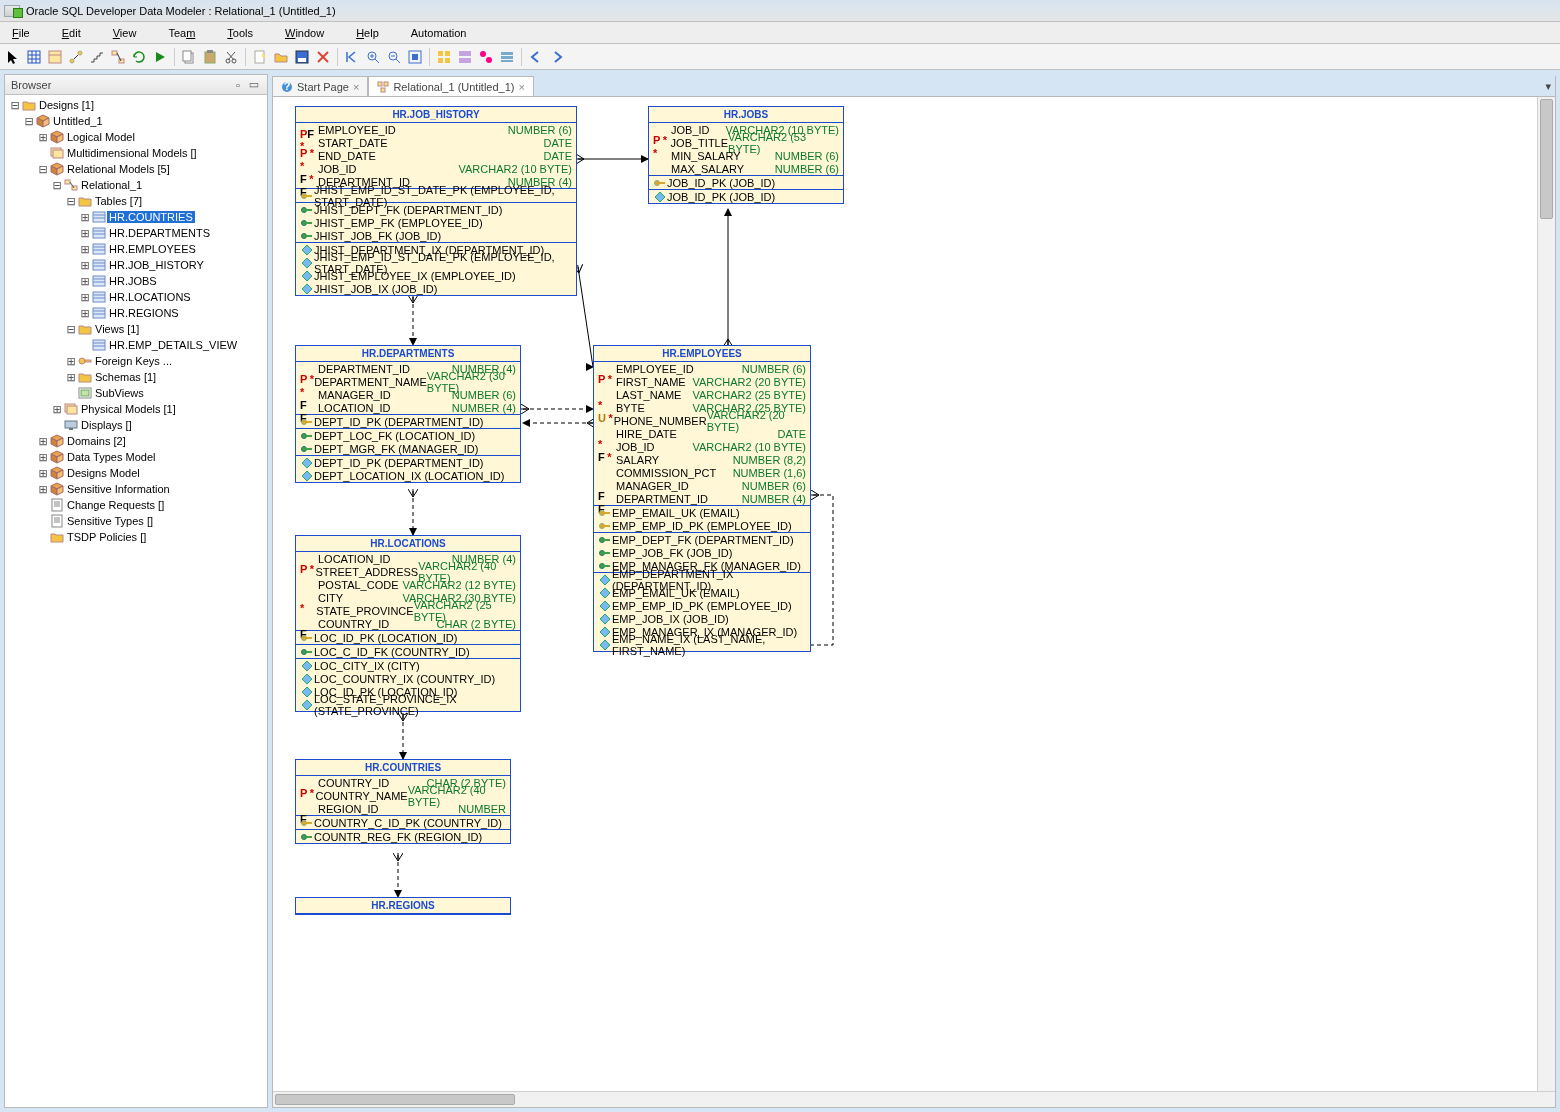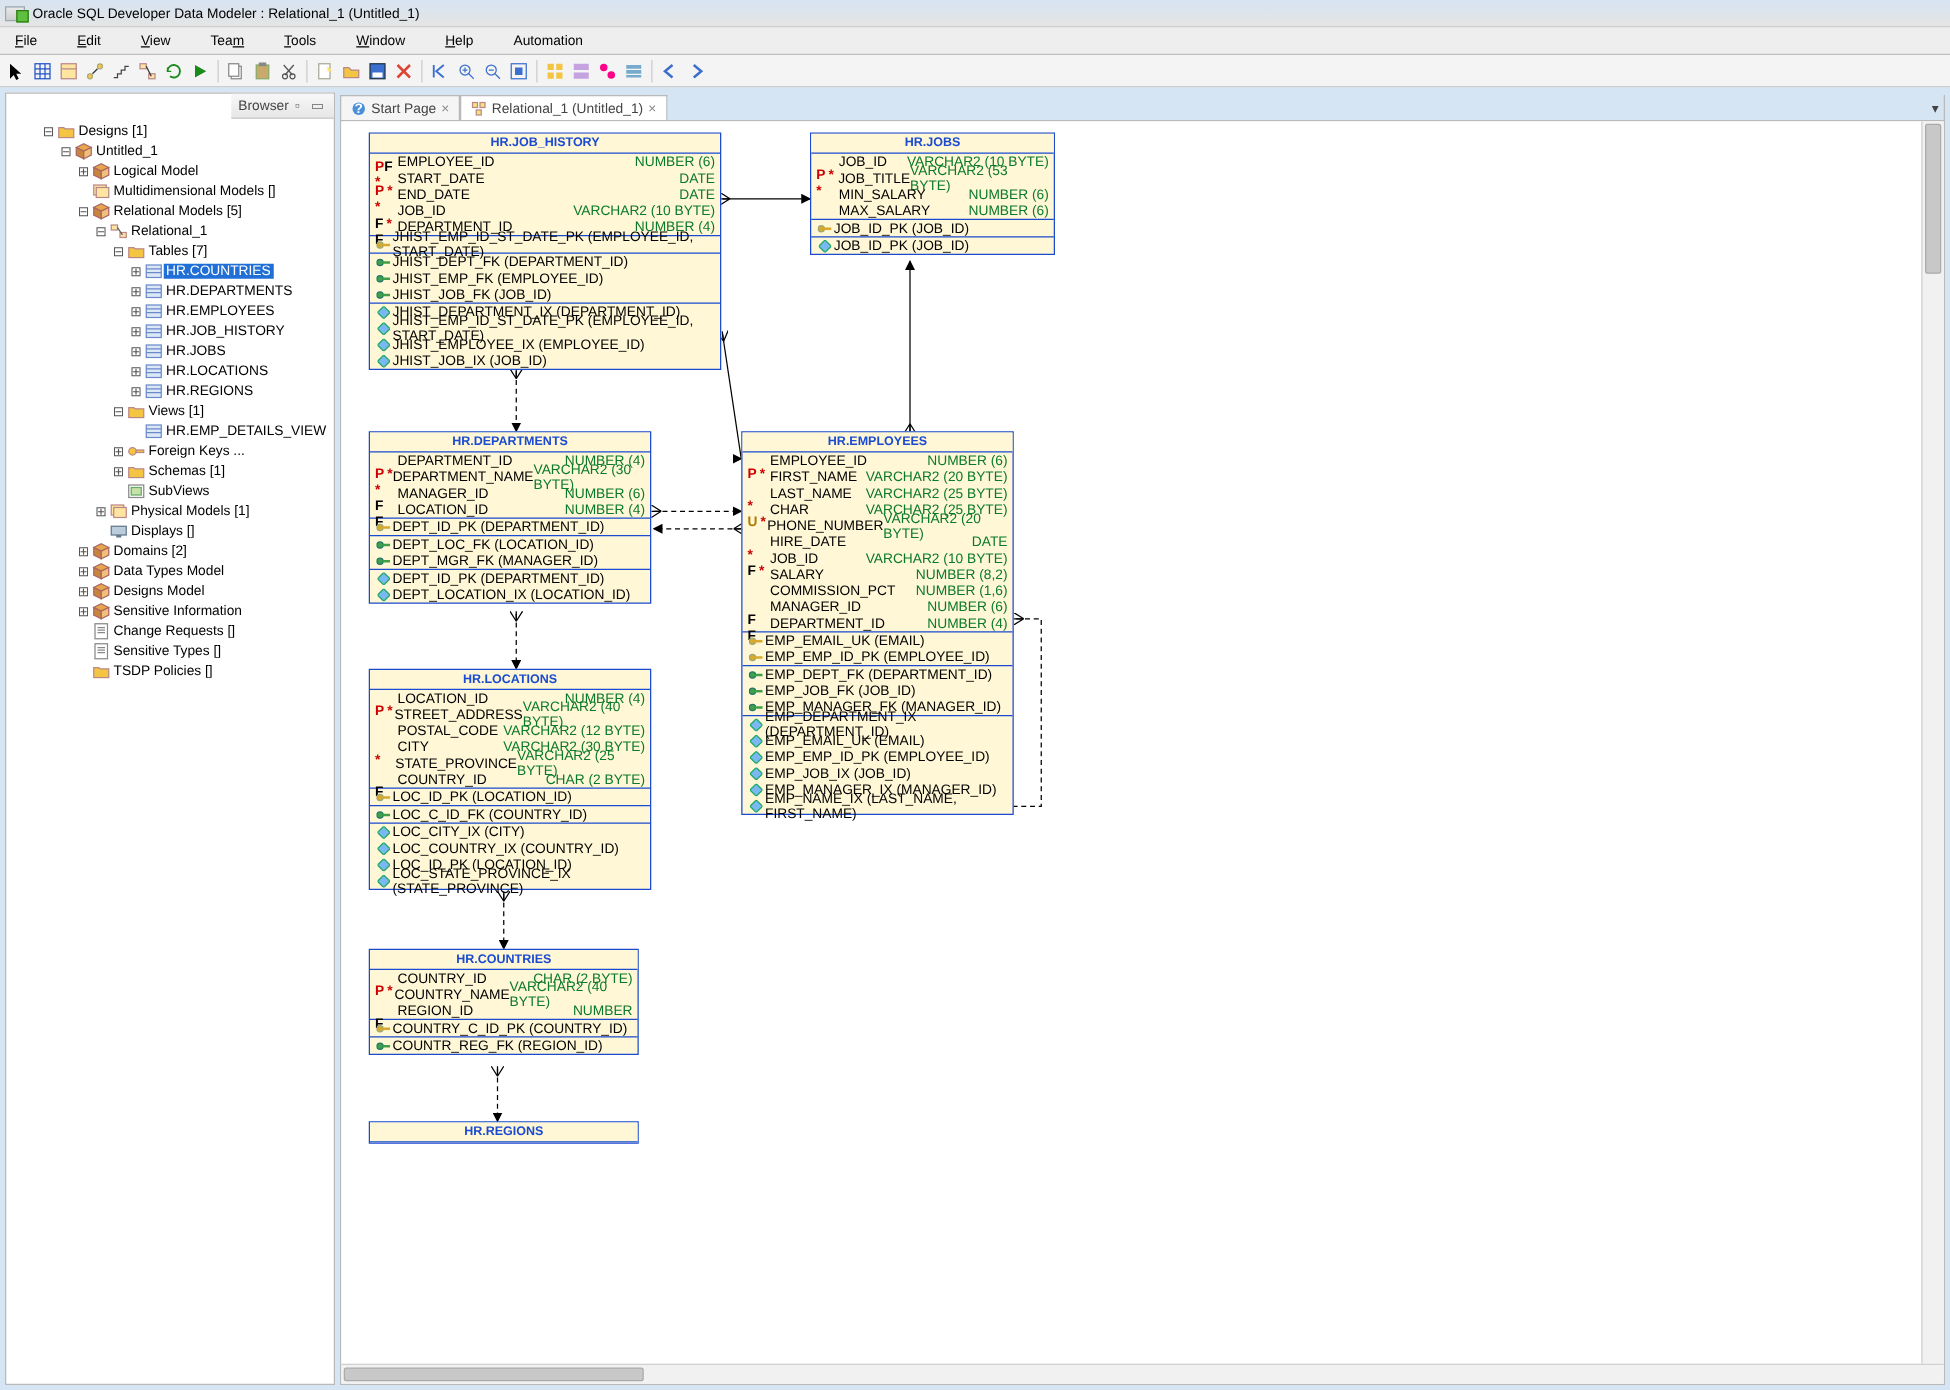--- a/index.html
+++ b/index.html
@@ -17,21 +17,21 @@
 
   
   .toolbar { height:26px; background:#f4f4f4; border-bottom:1px solid #c0c0c0; display:flex; align-items:center; padding:0 4px; gap:3px; }
   .tb-btn { width:18px; height:18px; display:flex; align-items:center; justify-content:center; border-radius:2px; }
   .tb-sep { width:1px; height:18px; background:#ccc; margin:0 2px; }
 
   
   .workspace { position:absolute; top:70px; bottom:0; left:0; right:0; background:#d6e5f3; display:flex; }
 
   
-  .browser-panel { width:264px; background:#fff; border:1px solid #b9b9b9; display:flex; flex-direction:column; margin:4px 2px 4px 4px;align-items:flex-end; }
+  .browser-panel { width:264px; background:#fff; border:1px solid #b9b9b9; display:flex; flex-direction:column; margin:4px 2px 4px 4px; }
   .panel-header { height:20px; background:linear-gradient(#f8f8f8,#e6e6e6); border-bottom:1px solid #c0c0c0; display:flex; align-items:center; padding:0 6px; font-size:11px; color:#444; position:relative; }
   .panel-header .panel-ctrls { margin-left:auto; display:flex; gap:2px; }
   .panel-header .panel-ctrls span { width:14px; height:14px; display:flex; align-items:center; justify-content:center; color:#666; }
 
   .tree { flex:1; overflow:auto; padding:2px 0; font-size:11px; }
   .tree-row { display:flex; align-items:center; height:16px; padding-right:6px; white-space:nowrap; }
   .tree-row .tw { width:12px; display:flex; justify-content:center; color:#555; }
   .tree-row .ic { width:16px; display:flex; justify-content:center; }
   .tree-row .lbl { padding-left:2px; }
   .tree-row.selected .lbl { background:#1f6fd6; color:#fff; padding:0 2px; }
@@ -884,21 +884,21 @@
                 <span class="namecol">FIRST_NAME</span>
                 <span class="typecol">VARCHAR2 (20 BYTE)</span>
               </div>
               <div class="erd-row">
                 <span class="mkcol"> <span class="star">*</span></span>
                 <span class="namecol">LAST_NAME</span>
                 <span class="typecol">VARCHAR2 (25 BYTE)</span>
               </div>
               <div class="erd-row">
                 <span class="mkcol"><span class="u">U</span> <span class="star">*</span></span>
-                <span class="namecol">CHAR</span>
+                <span class="namecol">BYTE</span>
                 <span class="typecol">VARCHAR2 (25 BYTE)</span>
               </div>
               <div class="erd-row">
                 <span class="mkcol"></span>
                 <span class="namecol">PHONE_NUMBER</span>
                 <span class="typecol">VARCHAR2 (20 BYTE)</span>
               </div>
               <div class="erd-row">
                 <span class="mkcol"> <span class="star">*</span></span>
                 <span class="namecol">HIRE_DATE</span>

